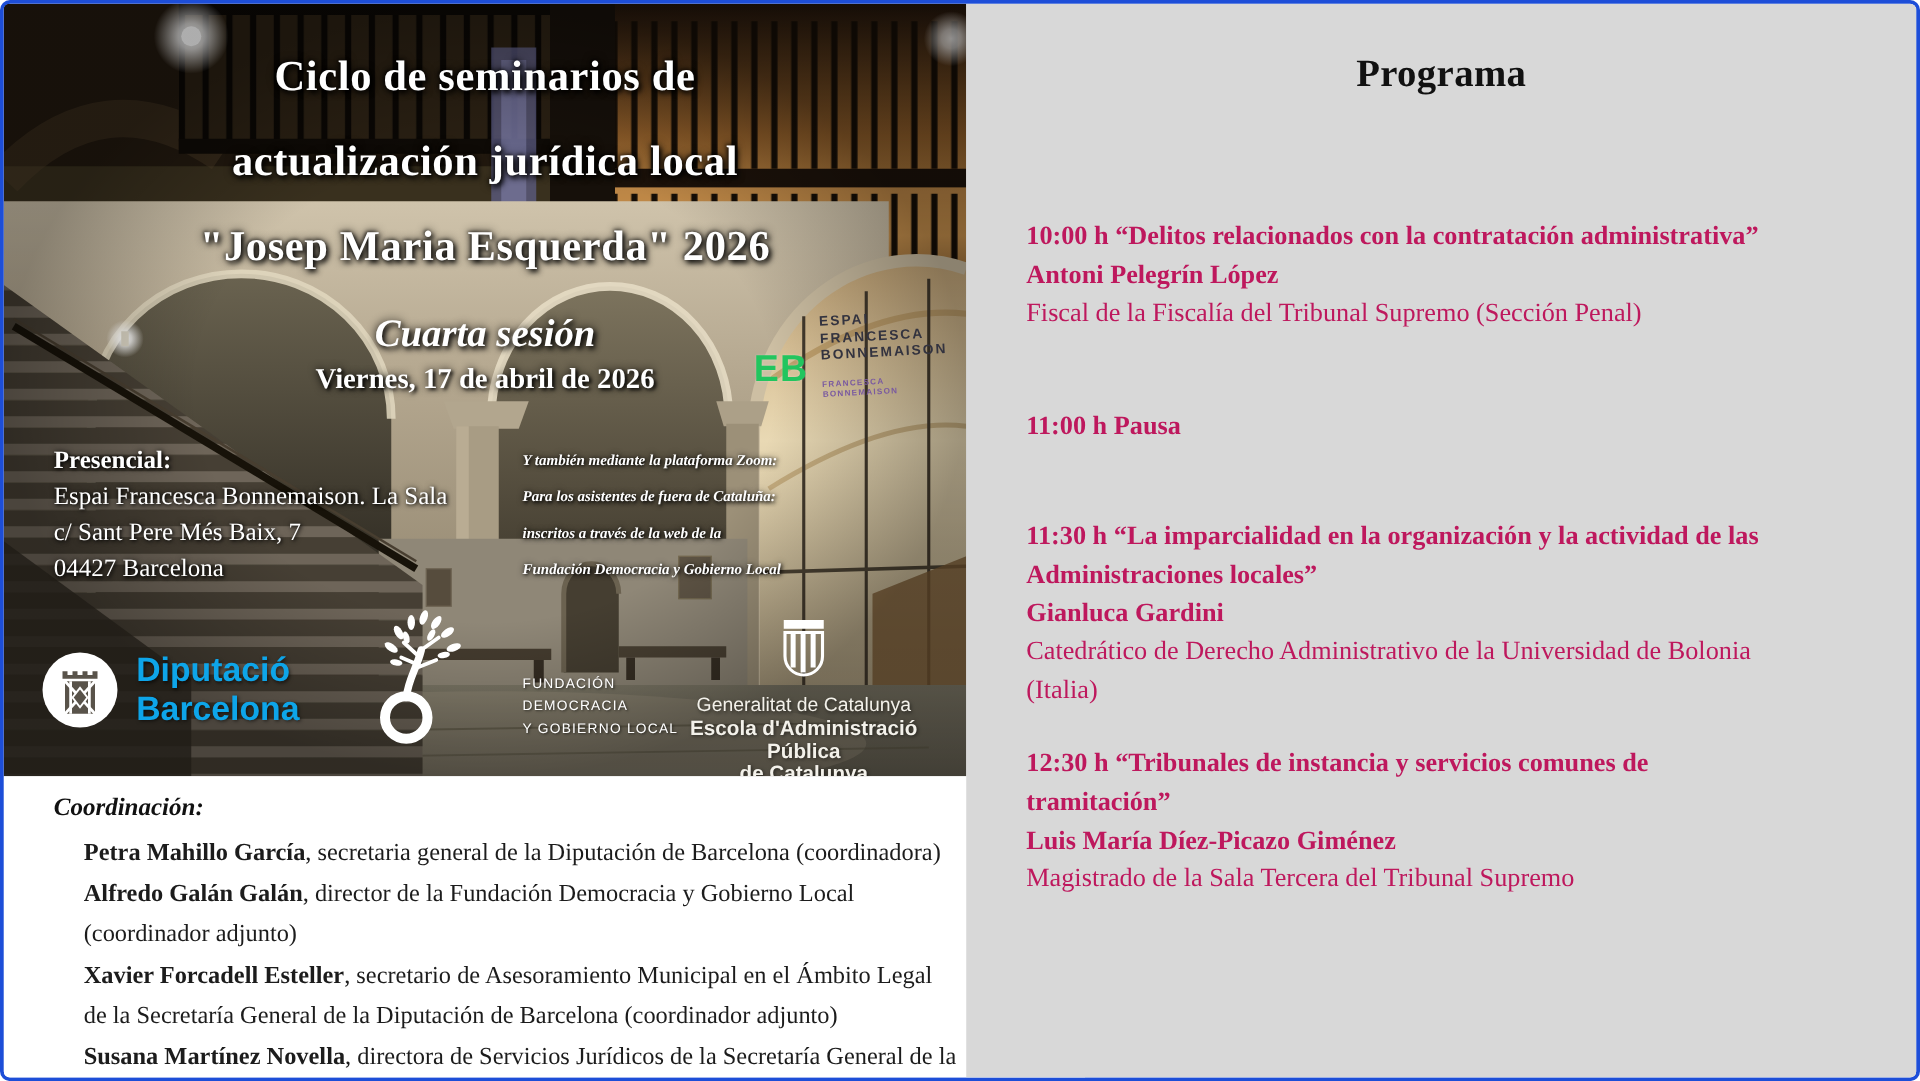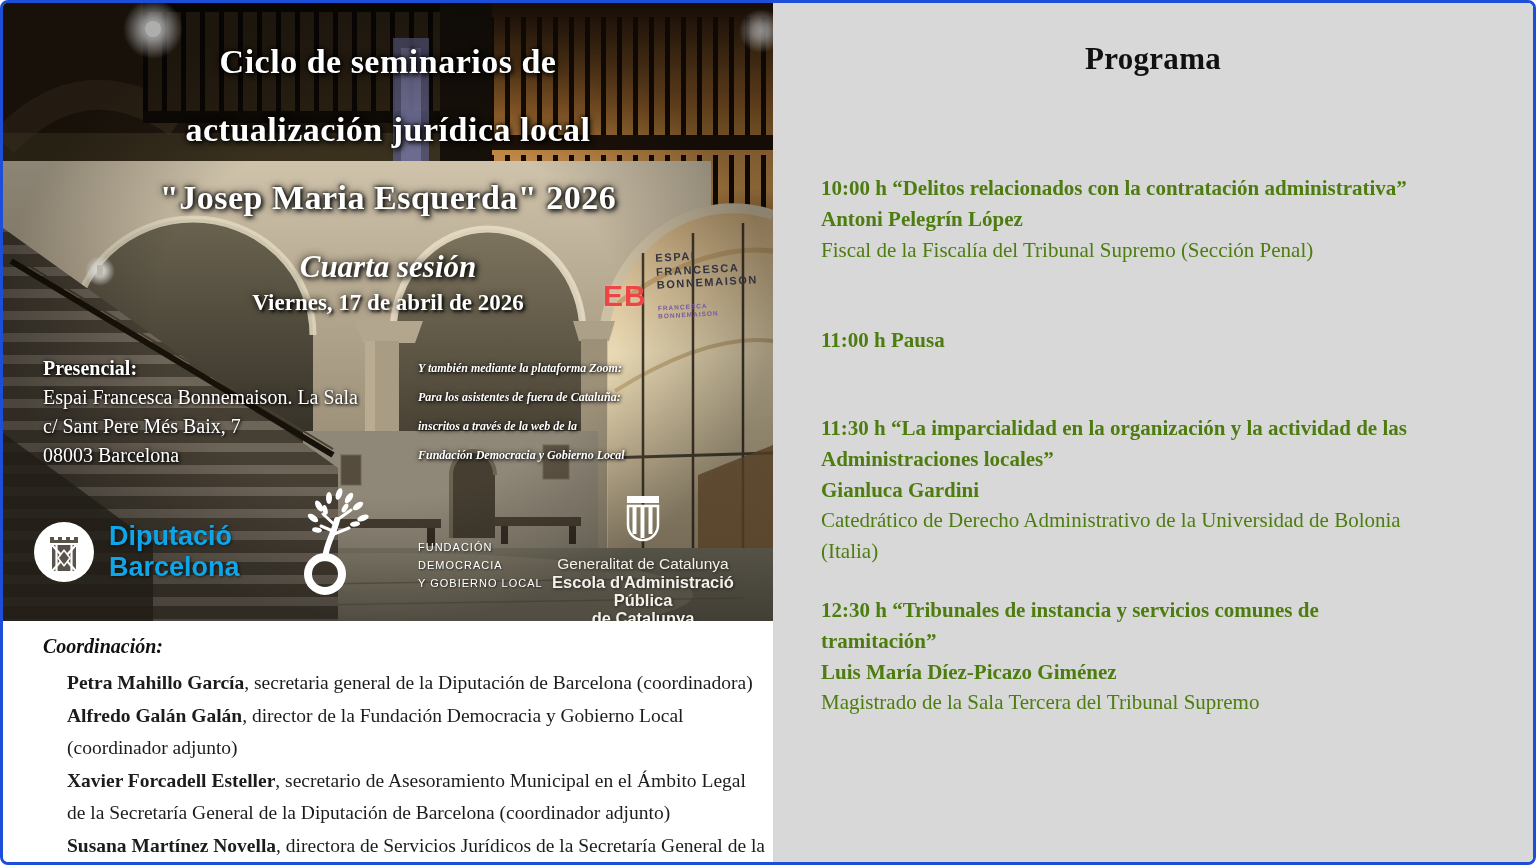--- a/index.html
+++ b/index.html
@@ -33,21 +33,21 @@
     text-shadow:1px 1px 3px rgba(0,0,0,.95), 0 0 5px rgba(0,0,0,.7);
   }
   .presencial .ph-head { font-weight:bold; }
   .zoomnote {
     left:415px; top:351px; width:350px; font-size:12px; line-height:29px; font-weight:bold; font-style:italic;
     text-shadow:1px 1px 3px rgba(0,0,0,.95), 0 0 5px rgba(0,0,0,.7);
   }
   
   .eb-sign {
     left:600px; top:276px; font-family:"Liberation Sans", sans-serif;
-    font-size:30px; font-weight:800; color:#ef4444; letter-spacing:1px;
+    font-size:30px; font-weight:800; color:#22c55e; letter-spacing:1px;
     text-shadow:0 0 2px rgba(255,255,255,.3);
   }
   .espai-sign {
     left:653px; top:246px; font-family:"Liberation Sans", sans-serif;
     font-size:11px; font-weight:600; letter-spacing:1.6px; line-height:13.5px;
     color:#33333f; transform:rotate(-3deg);
   }
   .espai-sub {
     left:655px; top:300px; font-family:"Liberation Sans", sans-serif;
     font-size:6.5px; font-weight:600; letter-spacing:1px; line-height:8px;
@@ -76,21 +76,21 @@
   .coord-heading { position:absolute; left:40px; top:14px; font-size:20px; font-weight:bold; font-style:italic; color:#111; }
   .coord-list { position:absolute; left:64px; top:46px; width:700px; font-size:19.5px; line-height:32.6px; color:#1c1c1c; }
   .member-name { font-weight:bold; }
 
   
   .program { position:absolute; left:770px; top:0; width:760px; height:859px; background:#d8d8d8; }
   .program-heading {
     position:absolute; left:0; top:38px; width:100%; text-align:center;
     font-size:31px; font-weight:bold; color:#111; letter-spacing:.3px;
   }
-  .pitem { position:absolute; left:48px; width:612px; font-size:21px; line-height:30.8px; color:#4d7c0f; }
+  .pitem { position:absolute; left:48px; width:612px; font-size:21px; line-height:30.8px; color:#be185d; }
   .pitem .pt-title { font-weight:bold; }
   .pitem .pt-speaker { font-weight:bold; }
   .pitem.i0 { top:170px; } .pitem.i1 { top:322px; } .pitem.i2 { top:410px; } .pitem.i3 { top:592px; }
 </style>
 </head>
 <body>
 
 <div class="slide">
 
   <div class="photo">
@@ -228,21 +228,21 @@
     <div class="photo-text title-line t1">Ciclo de seminarios de</div>
     <div class="photo-text title-line t2">actualización jurídica local</div>
     <div class="photo-text title-line t3">"Josep Maria Esquerda" 2026</div>
     <div class="photo-text session">Cuarta sesión</div>
     <div class="photo-text evdate">Viernes, 17 de abril de 2026</div>
 
     <div class="photo-text presencial">
       <div class="ph-head">Presencial:</div>
       <div>Espai Francesca Bonnemaison. La Sala</div>
       <div>c/ Sant Pere Més Baix, 7</div>
-      <div>08003 Barcelona</div>
+      <div>04427 Barcelona</div>
     </div>
 
     <div class="photo-text zoomnote">
       <div>Y también mediante la plataforma Zoom:</div>
       <div>Para los asistentes de fuera de Cataluña:</div>
       <div>inscritos a través de la web de la</div>
       <div>Fundación Democracia y Gobierno Local</div>
     </div>
 
     <div class="photo-text eb-sign">EB</div>

